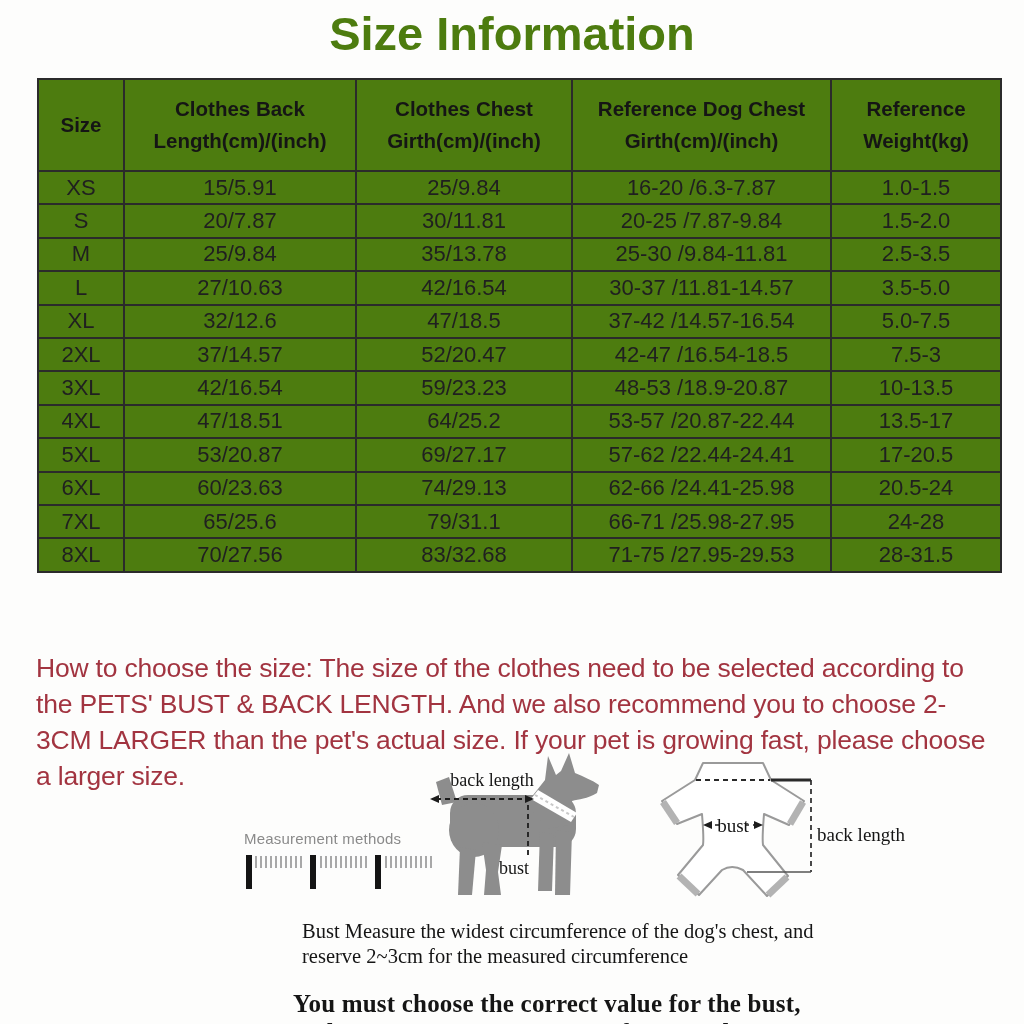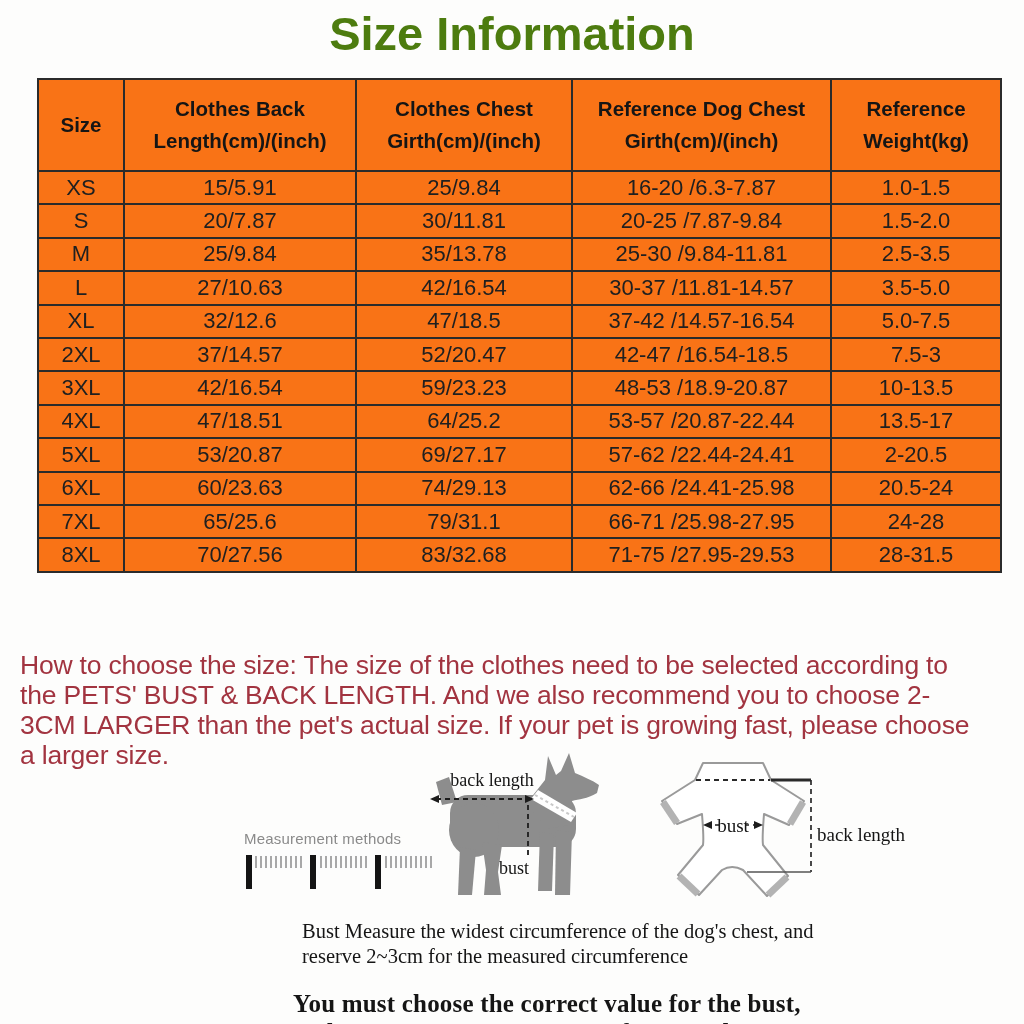--- a/index.html
+++ b/index.html
@@ -11,43 +11,43 @@
   }
   .page-title{
     position:absolute;top:6px;left:0;width:1024px;
     text-align:center;font-size:47px;font-weight:800;
     letter-spacing:0px;color:#4d7c0f;
   }
   
   .size-table-wrap{position:absolute;left:37px;top:78px;width:963px;}
   table.size-table{
     width:963px;border-collapse:collapse;table-layout:fixed;
-    background:#f97316;
+    background:#4d7c0f;
   }
   table.size-table th, table.size-table td{
     border:2px solid #2b2b2b;
     text-align:center;vertical-align:middle;
     padding:0 2px;
   }
   table.size-table th{
     height:90px;font-size:20.5px;font-weight:bold;color:#151515;
     line-height:1.55;
   }
   table.size-table td{
     height:31.4px;font-size:22px;font-weight:400;color:#202020;
   }
   col.c-size{width:86px;}
   col.c-back{width:232px;}
   col.c-chest{width:216px;}
   col.c-dog{width:259px;}
   col.c-weight{width:170px;}
   
   .red-note{
-    position:absolute;left:20px;top:650px;width:956px;
-    font-size:26.5px;line-height:30px;letter-spacing:-0.2px;
+    position:absolute;left:36px;top:650px;width:956px;
+    font-size:26.5px;line-height:36px;letter-spacing:-0.2px;
     color:#a23440;font-weight:500;
   }
   
   .measurement-block{position:absolute;left:244px;top:830px;width:210px;}
   .measurement-label{font-size:15px;color:#8a8a8a;margin-bottom:6px;letter-spacing:0.2px;}
   .figure{position:absolute;}
   .serif-label{font-family:"Liberation Serif",serif;}
   
   .footer-notes{position:absolute;left:293px;top:919px;font-family:"Liberation Serif",serif;color:#151515;}
   .footer-notes .plain{font-size:20.5px;line-height:25px;padding-left:9px;}
@@ -132,21 +132,21 @@
           <td>47/18.51</td>
           <td>64/25.2</td>
           <td>53-57 /20.87-22.44</td>
           <td>13.5-17</td>
         </tr>
         <tr>
           <td>5XL</td>
           <td>53/20.87</td>
           <td>69/27.17</td>
           <td>57-62 /22.44-24.41</td>
-          <td>2-20.5</td>
+          <td>17-20.5</td>
         </tr>
         <tr>
           <td>6XL</td>
           <td>60/23.63</td>
           <td>74/29.13</td>
           <td>62-66 /24.41-25.98</td>
           <td>20.5-24</td>
         </tr>
         <tr>
           <td>7XL</td>

